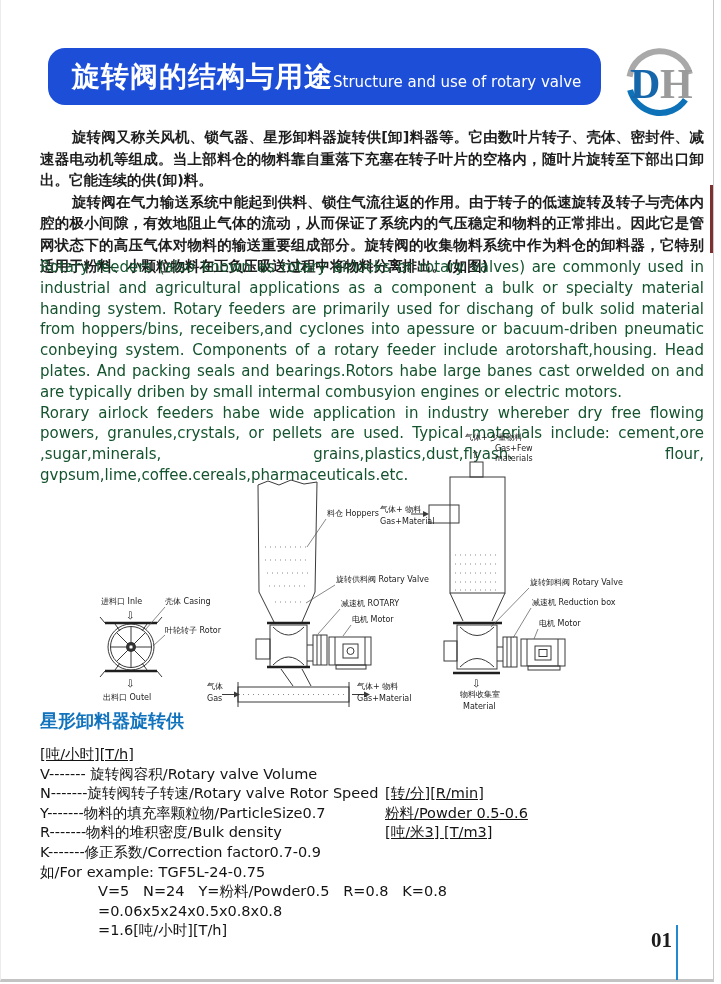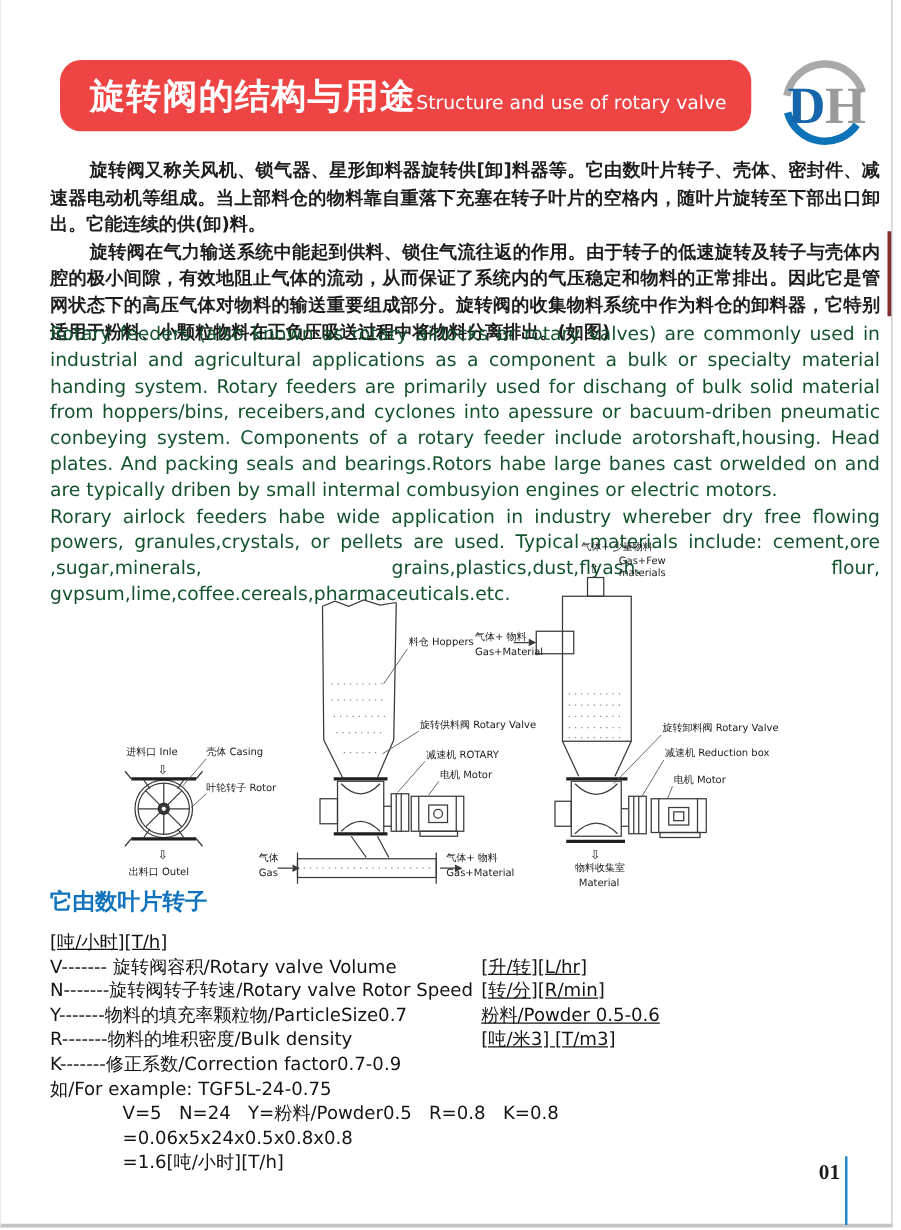--- a/index.html
+++ b/index.html
@@ -7,21 +7,21 @@
     position:relative; width:721px; height:984px; background:#ffffff;
     font-family:"DejaVu Sans", sans-serif; overflow:hidden;
   }
   .page-frame {
     position:absolute; left:0; top:0; width:712px; height:979px;
     border-left:1px solid #ececec; border-right:1px solid #c9c9c9;
     border-bottom:3px solid #c3c3c3; pointer-events:none;
   }
   .header-bar {
     position:absolute; left:48px; top:48px; width:553px; height:57px;
-    background:#ef4444; border-radius:17px; display:flex; align-items:center;
+    background:#1d4ed8; border-radius:17px; display:flex; align-items:center;
     padding-left:24px; box-sizing:border-box;
   }
   .title-zh { color:#ffffff; font-size:28px; font-weight:bold; letter-spacing:1px; }
   .title-en { color:#ffffff; font-size:15px; padding-top:10px; }
   .logo { position:absolute; left:608px; top:42px; width:100px; height:84px; }
   .zh-block {
     position:absolute; left:40px; top:127px; width:664px;
     font-size:14.5px; line-height:21.5px; color:#1d1d1d; text-align:justify;
   }
   .zh-block p { margin:0; text-indent:2.2em;font-weight:bold; }
@@ -40,21 +40,21 @@
   .calc-heading {
     position:absolute; left:40px; top:709px; font-size:18px; font-weight:bold; color:#1173bd;
   }
   .calc-table { position:absolute; left:40px; top:745px; width:664px; font-size:14.5px; color:#141414; }
   .calc-row { display:flex; height:19.6px; line-height:19.6px; }
   .calc-left { width:345px; white-space:pre; overflow:visible; }
   .calc-right { flex:1; white-space:pre;text-decoration:underline; }
   .ex-line { height:19.6px; line-height:19.6px; margin-left:58px; white-space:pre; }
   .page-number {
     position:absolute; left:648px; top:928px; width:24px; text-align:right;
-    font-family:"Liberation Serif", serif; font-weight:bold; font-size:17px; color:#1c1c1c;
+    font-family:"Liberation Serif", serif; font-weight:bold; font-size:21px; color:#1c1c1c;
   }
   .footer-rule { position:absolute; left:676px; top:925px; width:2px; height:55px; background:#2288cf; }
   .edge-accent { position:absolute; left:710px; top:185px; width:3px; height:68px; background:#7e2f2f; }
 </style>
 </head>
 <body>
 
 <div class="page">
   <div class="page-frame"></div>
 
@@ -204,29 +204,28 @@
       <line x1="474" y1="161" x2="436" y2="200" class="dthin"></line>
       <text x="477" y="178" class="dlbl">减速机 Reduction box</text>
       <line x1="476" y1="181" x2="458" y2="211" class="dthin"></line>
       <text x="484" y="199" class="dlbl">电机 Motor</text>
       <line x1="483" y1="202" x2="479" y2="212" class="dthin"></line>
       <text x="405" y="270" class="dlbl">物料收集室</text>
       <text x="408" y="282" class="dlbl">Material</text>
     </g>
   </svg>
 
-  <div class="calc-heading">它由数叶片转子</div>
+  <div class="calc-heading">星形卸料器旋转供</div>
 
   <div class="calc-table">
     <div class="calc-row">
       <span class="calc-right">[吨/小时][T/h]</span>
     </div>
     <div class="calc-row">
       <span class="calc-left">V------- 旋转阀容积/Rotary valve Volume</span>
-      <span class="calc-right">[升/转][L/hr]</span>
     </div>
     <div class="calc-row">
       <span class="calc-left">N-------旋转阀转子转速/Rotary valve Rotor Speed</span>
       <span class="calc-right">[转/分][R/min]</span>
     </div>
     <div class="calc-row">
       <span class="calc-left">Y-------物料的填充率颗粒物/ParticleSize0.7</span>
       <span class="calc-right">粉料/Powder 0.5-0.6</span>
     </div>
     <div class="calc-row">

